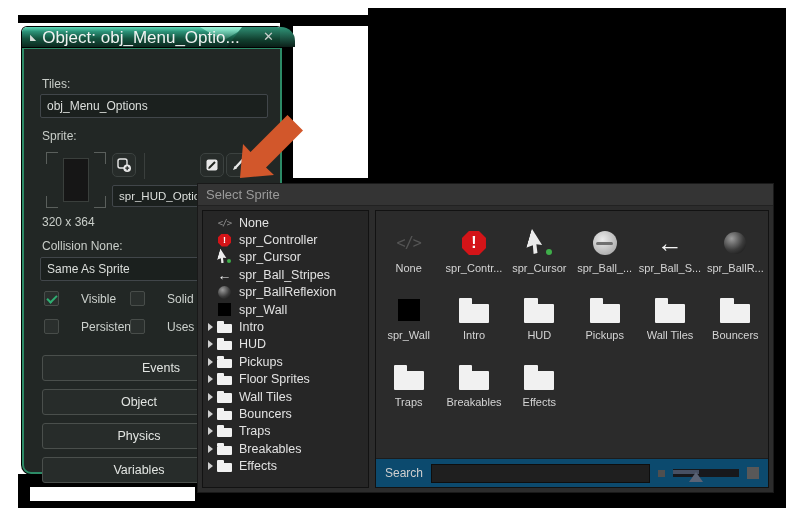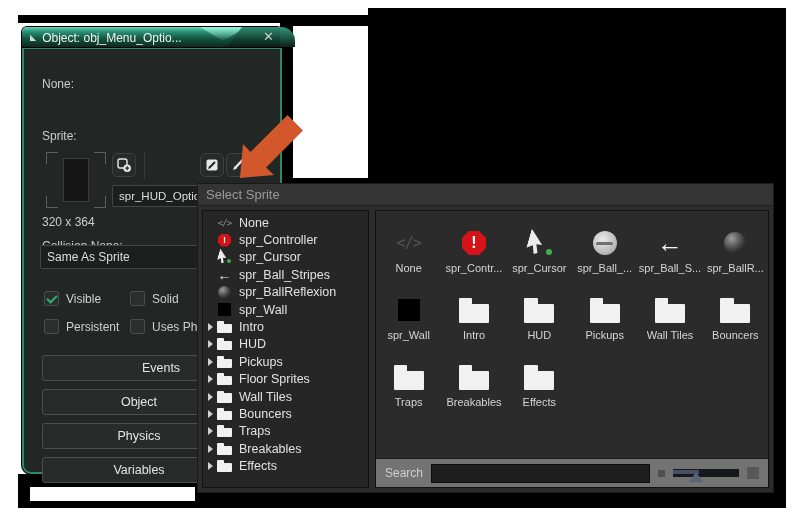--- a/index.html
+++ b/index.html
@@ -30,21 +30,21 @@
   }
   .tb-chev { position:absolute; left:178px; top:0; width:46px; height:14px;
     background:linear-gradient(180deg,rgba(160,245,218,.85),rgba(40,120,95,.05));
     clip-path:polygon(0 0,100% 0,50% 100%); }
   .tb-right { position:absolute; right:0; top:0; bottom:0; width:56px;
     background:linear-gradient(180deg,#2f8e74 0%,#11402f 60%,#081a14 100%);
     clip-path:polygon(16px 0,100% 0,100% 100%,0 100%);
     border-top-right-radius:5px; }
   .collapse { margin:0 6px 0 8px; font-size:8px; color:#d8ddda; z-index:1; }
   .collapse::before { content:"◣"; }
-  .tb-text { color:#f1f3f2; font-size:12px; z-index:1; white-space:nowrap;text-align:center; }
+  .tb-text { color:#f1f3f2; font-size:17px; z-index:1; white-space:nowrap;text-align:center; }
   .close-btn { position:absolute; right:8px; top:2px; color:#c9cecb; font-size:13px; z-index:2; cursor:default; }
   .tabcurve { left:280px; top:27px; width:15px; height:20px; z-index:3;
     background:linear-gradient(180deg,#2f9578,#0c2019); border-top-right-radius:14px; }
 
   .panel-body {
     position:absolute; left:0; top:21px; right:0; bottom:0;
     background:#222725; border:2px solid #2c8a66; border-top:1px solid #2c8a66;
     border-radius:0 0 9px 9px; box-shadow:0 0 0 1px #000;
   }
   .lbl { position:absolute; color:#c9cec9; font-size:12px; }
@@ -76,21 +76,21 @@
     border:1px solid #3c4240; border-radius:5px;
     display:flex; align-items:center; justify-content:center;
   }
   .tool-divider { position:absolute; left:120px; top:104px; width:1px; height:26px; background:#3a3f3d; }
 
   .checkbox { position:absolute; width:15px; height:15px; background:#2a2f2d; border:1px solid #484d4a; border-radius:2px; }
   .checkbox.checked::after {
     content:""; position:absolute; left:2px; top:3px; width:8px; height:4px;
     border-left:2px solid #2fae72; border-bottom:2px solid #2fae72; transform:rotate(-45deg);
   }
-  .cb-label { position:absolute; color:#ccd1cd; font-size:12px; white-space:nowrap; }
+  .cb-label { position:absolute; color:#ccd1cd; font-size:12px; white-space:nowrap;margin-left:15px; }
 
   .panel-btn {
     position:absolute; left:18px; width:194px; height:26px;
     background:#272c2a; border:1px solid #4a4f4c; border-radius:3px;
     color:#e2e5e2; font-size:12.5px; display:flex; align-items:center; justify-content:center;
   }
 
   
   .arrow-box { left:228px; top:108px; width:80px; height:78px; z-index:4; }
 
@@ -158,21 +158,21 @@
   .icon-folder { }
   .icon-folder::before { content:""; position:absolute; left:0; top:0;
     width:45%; height:30%; background:#f1f1f1; border-radius:1px 1px 0 0; }
   .icon-folder::after { content:""; position:absolute; left:0; top:24%;
     right:0; bottom:0; background:#f1f1f1; border-radius:1px; }
   .ticon.icon-folder { width:15px; height:12px; }
   .gicon.icon-folder { width:30px; height:25px; }
 
   
   .search-bar { position:absolute; left:0; right:0; bottom:0; height:29px;
-    background:#737373; border-top:1px solid #1c1c1c;
+    background:#0c4a6e; border-top:1px solid #1c1c1c;
     display:flex; align-items:center; padding:0 9px; gap:8px; }
   .search-label { color:#cfcfcf; font-size:12px; }
   .search-input { flex:1; height:19px; background:#1f1f1f; border:1px solid #0e0e0e;
     color:#ddd; font-size:11px; padding:0 4px; outline:none; }
   .zoom-out-sq { width:7px; height:7px; background:#4f4f4f; flex:none; }
   .zoom-slider { width:66px; height:8px; background:#17181c; position:relative; flex:none; }
   .zoom-fill { position:absolute; left:0; top:1px; width:26px; height:4px; background:#475063; }
   .zoom-handle { position:absolute; left:16px; top:3px; width:0; height:0;
     border-left:7px solid transparent; border-right:7px solid transparent;
     border-bottom:10px solid #5a6375; }
@@ -191,21 +191,22 @@
 <div class="abs objwin">
   <div class="titlebar">
     <span class="collapse"></span>
     <span class="tb-text">Object: obj_Menu_Optio...</span>
     <div class="tb-chev"></div>
     <div class="tb-right"></div>
     <span class="close-btn">✕</span>
   </div>
 
   <div class="panel-body">
-    <span class="lbl" style="left:18px; top:28px;">None:</span>
+    <span class="lbl" style="left:18px; top:28px;">Tiles:</span>
+    <div class="field" style="left:16px; top:45px; width:228px; height:24px;">obj_Menu_Options</div>
 
     <span class="lbl" style="left:18px; top:80px;">Sprite:</span>
 
     <div class="preview">
       <div class="sprite-thumb"></div>
     </div>
     <span class="lbl" style="left:18px; top:166px;">320 x 364</span>
 
     <div class="tool-btn" style="left:88px; top:104px;">
       <svg width="16" height="16" viewBox="0 0 16 16">
@@ -226,21 +227,21 @@
       <svg width="16" height="16" viewBox="0 0 16 16">
         <path d="M3 13 l1.6-4 2.4 2.4 z" fill="#e8e8e8"></path>
         <path d="M6 10 L12.5 3" stroke="#e8e8e8" stroke-width="2.4" stroke-linecap="round"></path>
       </svg>
     </div>
 
     <div class="field" style="left:88px; top:136px; width:112px; height:22px; font-size:11.5px;">spr_HUD_Options...</div>
     <div class="field" style="left:206px; top:136px; width:22px; height:22px; justify-content:center; background:#272c2a; border-color:#3c4240;">...</div>
 
     <span class="lbl" style="left:18px; top:190px;">Collision None:</span>
-    <div class="field" style="left:16px; top:196px; width:218px; height:24px;">Same As Sprite</div>
+    <div class="field" style="left:16px; top:208px; width:218px; height:24px;">Same As Sprite</div>
 
     <div class="checkbox checked" style="left:20px; top:242px;"></div>
     <span class="cb-label" style="left:42px; top:243px;">Visible</span>
     <div class="checkbox" style="left:106px; top:242px;"></div>
     <span class="cb-label" style="left:128px; top:243px;">Solid</span>
     <div class="checkbox" style="left:20px; top:270px;"></div>
     <span class="cb-label" style="left:42px; top:271px;">Persistent</span>
     <div class="checkbox" style="left:106px; top:270px;"></div>
     <span class="cb-label" style="left:128px; top:271px;">Uses Physics</span>
 

